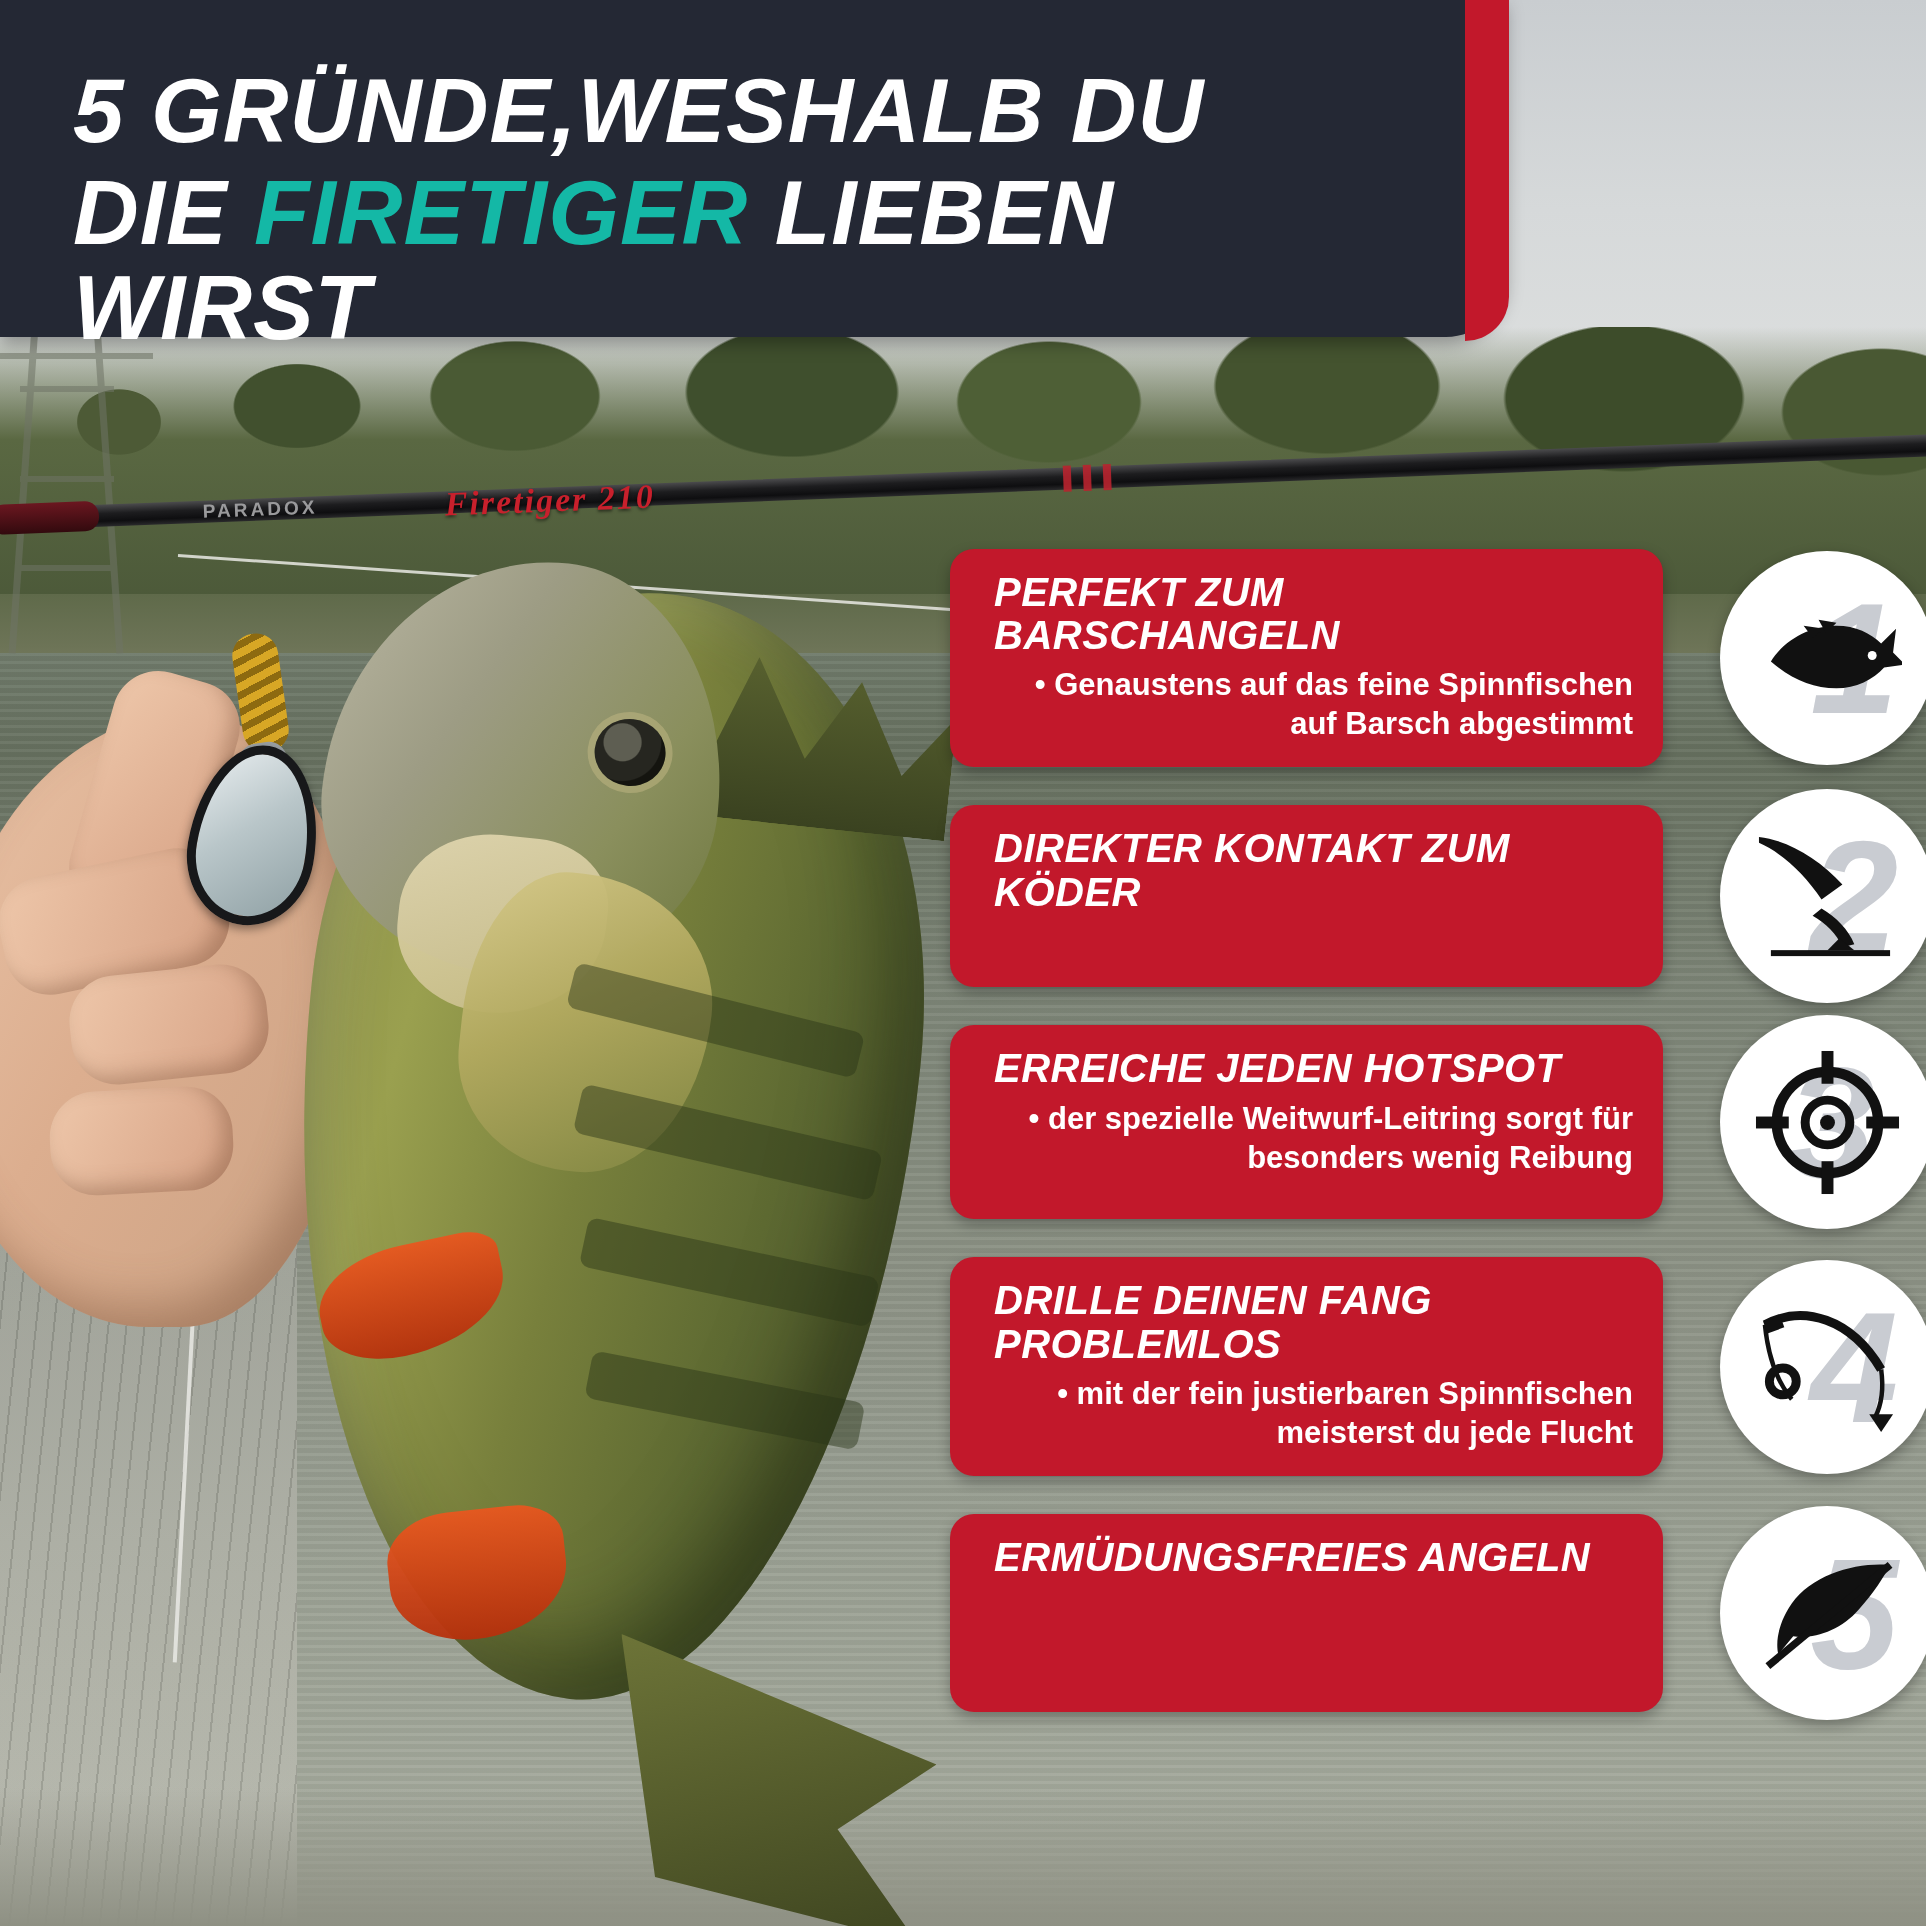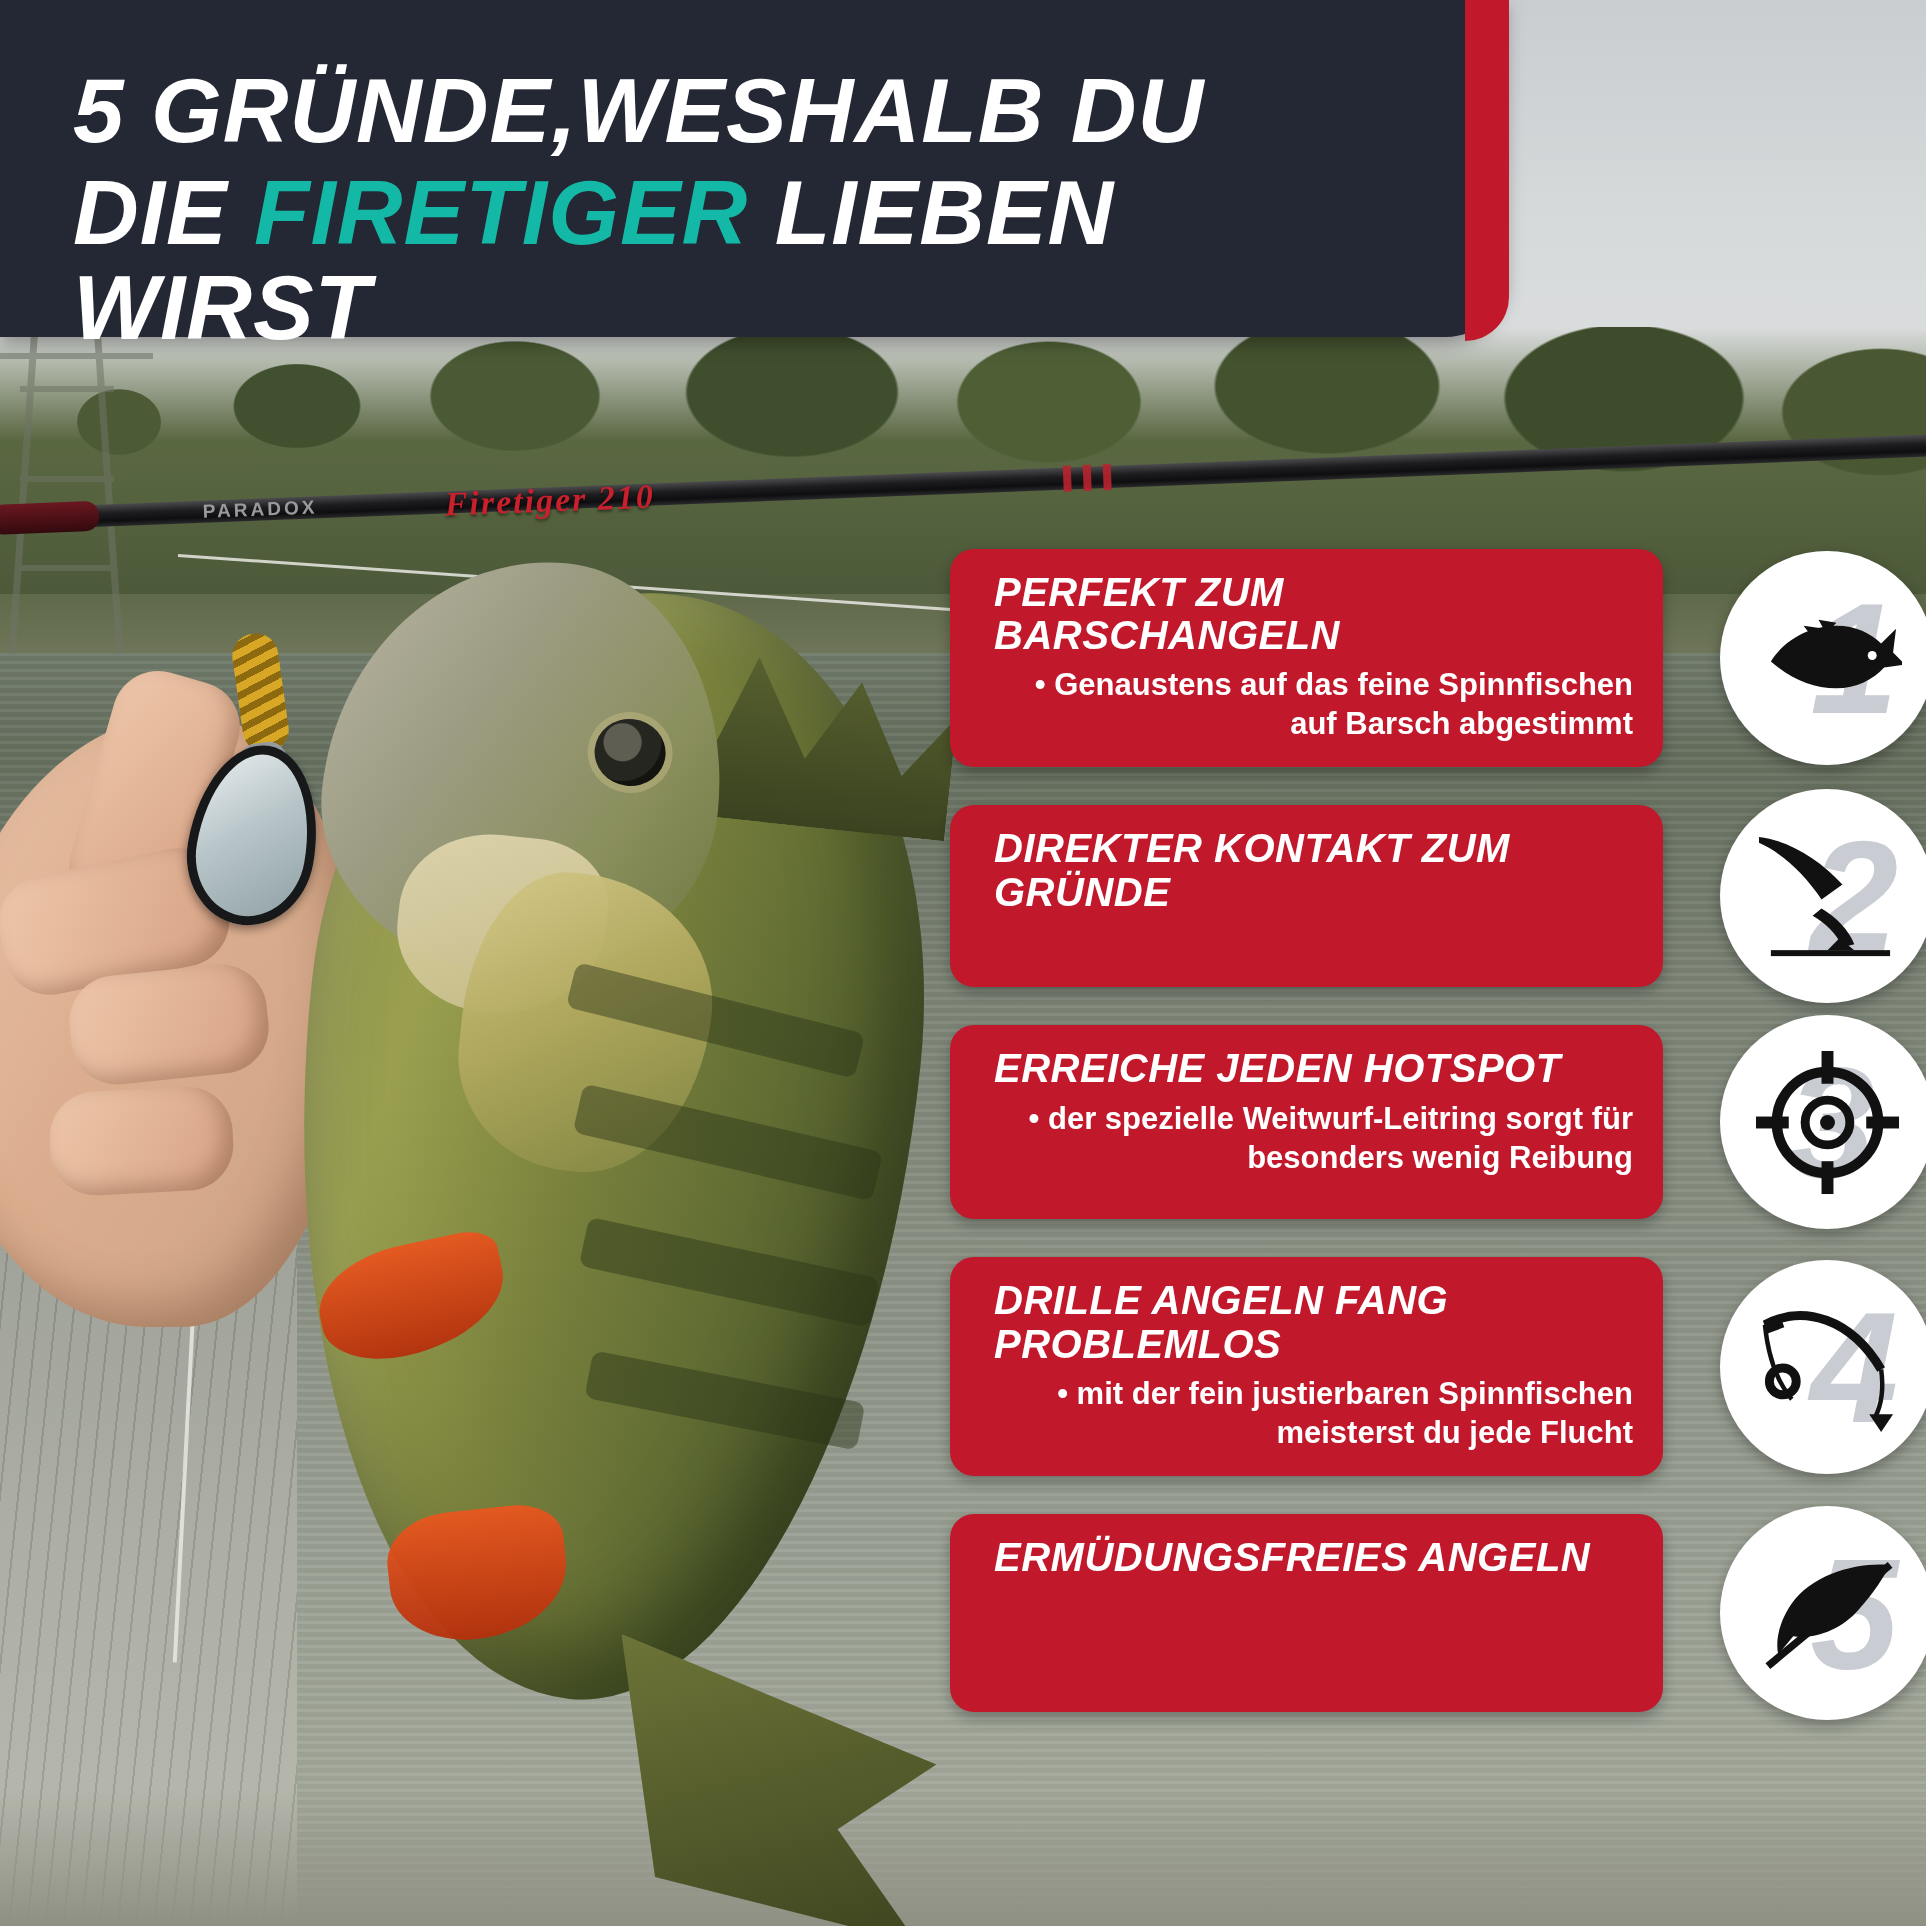--- a/index.html
+++ b/index.html
@@ -220,21 +220,21 @@
             <path fill="#111" d="M12 52c10-16 28-24 44-24 13 0 23 5 30 12l10-10-2 16 8 8-14 2c-7 8-19 14-32 14-16 0-30-6-44-18z"></path>
             <path fill="#111" d="M34 28l6 8 8-6zM44 24l5 9 7-7z"></path>
             <circle cx="80" cy="48" r="3" fill="#fff"></circle>
           </svg>
         </span>
       </div>
     </div>
 
     <div class="feature f2">
       <div class="fbox">
-        <h2>DIREKTER KONTAKT ZUM GRÜNDE</h2>
+        <h2>DIREKTER KONTAKT ZUM KÖDER</h2>
       </div>
       <div class="fcircle">
         <span class="fnum">2</span>
         <span class="ficon">
           <svg viewBox="0 0 100 100" aria-hidden="true">
             <path fill="#111" d="M4 10c18 2 40 14 56 32l-14 10C34 34 18 20 4 14z"></path>
             <path fill="#111" d="M46 58c10 6 18 14 22 24l-8 2c-4-9-11-16-20-21z"></path>
             <rect x="12" y="86" width="80" height="4" fill="#111"></rect>
             <path fill="#111" d="M58 78l10 8H50z"></path>
           </svg>
@@ -258,21 +258,21 @@
             <rect x="46" y="76" width="8" height="22" fill="#111"></rect>
             <rect x="2" y="46" width="22" height="8" fill="#111"></rect>
             <rect x="76" y="46" width="22" height="8" fill="#111"></rect>
           </svg>
         </span>
       </div>
     </div>
 
     <div class="feature f4">
       <div class="fbox">
-        <h2>DRILLE ANGELN FANG PROBLEMLOS</h2>
+        <h2>DRILLE DEINEN FANG PROBLEMLOS</h2>
         <p>• mit der fein justierbaren Spinnfischen meisterst du jede Flucht</p>
       </div>
       <div class="fcircle">
         <span class="fnum">4</span>
         <span class="ficon">
           <svg viewBox="0 0 100 100" aria-hidden="true">
             <path fill="none" stroke="#111" stroke-width="6" d="M8 22c26-14 58-4 78 30"></path>
             <path fill="none" stroke="#111" stroke-width="3" d="M8 22c2 20 8 38 18 50"></path>
             <path fill="none" stroke="#111" stroke-width="3" d="M86 52c2 14 0 24-4 32"></path>
             <circle cx="20" cy="60" r="9" fill="none" stroke="#111" stroke-width="6"></circle>

